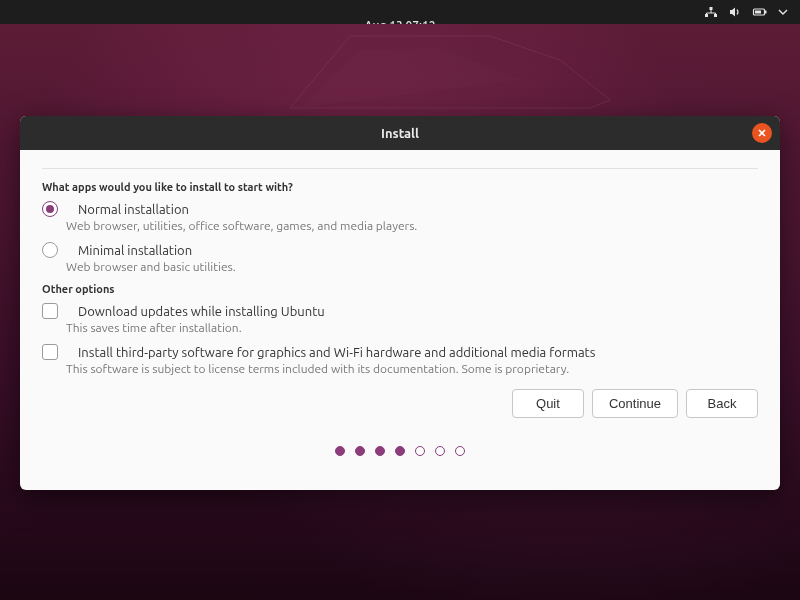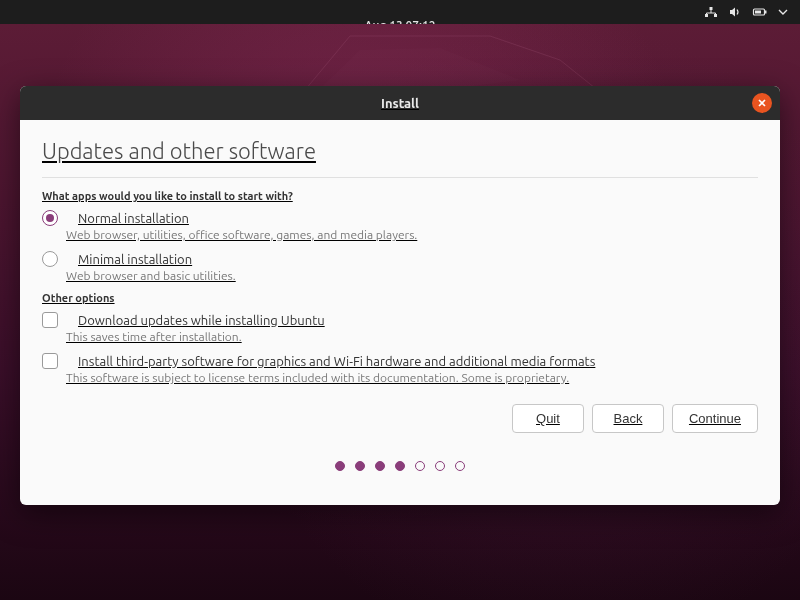--- a/index.html
+++ b/index.html
@@ -44,27 +44,26 @@
         linear-gradient(180deg, #5c1c36 0%, #4a142f 35%, #3a0e29 60%, #1b0612 100%);
     }
     .poly {
       position: absolute;
       opacity: 0.18;
     }
     .poly svg { display: block; }
     .window {
       position: absolute;
       left: 20px;
-      top: 62px;
+      top: 92px;
       width: 760px;
       background: #fafafa;
       border-radius: 6px;
       box-shadow: 0 8px 30px rgba(0,0,0,0.5);
       overflow: hidden;
-      text-decoration: underline;
     }
     .titlebar {
       height: 34px;
       background: #2c2c2c;
       display: flex;
       align-items: center;
       justify-content: center;
       position: relative;
       color: #eaeaea;
       font-size: 13px;
@@ -141,21 +140,21 @@
     }
     .option-desc {
       font-size: 12px;
       color: #777;
       margin: 2px 0 10px 24px;
     }
     .button-row {
       display: flex;
       justify-content: flex-end;
       gap: 8px;
-      margin-top: 20px;
+      margin-top: 14px;
     }
     .btn {
       min-width: 72px;
       padding: 6px 16px;
       font-size: 13px;
       background: #fff;
       border: 1px solid #c7c7c7;
       border-radius: 4px;
       color: #333;
       cursor: pointer;
@@ -225,21 +224,20 @@
     <div class="titlebar">
       <span>Install</span>
       <div class="win-close">
         <svg width="10" height="10" viewBox="0 0 10 10">
             <path d="M2 2 L8 8 M8 2 L2 8" stroke="#fff" stroke-width="1.6"></path>
           </svg>
       </div>
     </div>
 
     <div class="content">
-      <div class="page-heading">Updates and other software</div>
       <hr class="divider">
 
       <div class="section-label">What apps would you like to install to start with?</div>
 
       <div class="option-row">
         <span class="ctl radio selected"></span>
         <span>Normal installation</span>
       </div>
       <div class="option-desc">Web browser, utilities, office software, games, and media players.</div>
 
@@ -258,22 +256,22 @@
       <div class="option-desc">This saves time after installation.</div>
 
       <div class="option-row">
         <span class="ctl checkbox"></span>
         <span>Install third-party software for graphics and Wi-Fi hardware and additional media formats</span>
       </div>
       <div class="option-desc">This software is subject to license terms included with its documentation. Some is proprietary.</div>
 
       <div class="button-row">
         <button class="btn">Quit</button>
+        <button class="btn">Continue</button>
         <button class="btn">Back</button>
-        <button class="btn">Continue</button>
       </div>
 
       <div class="progress-dots">
         <span class="dot filled"></span>
         <span class="dot filled"></span>
         <span class="dot filled"></span>
         <span class="dot filled"></span>
         <span class="dot"></span>
         <span class="dot"></span>
         <span class="dot"></span>

